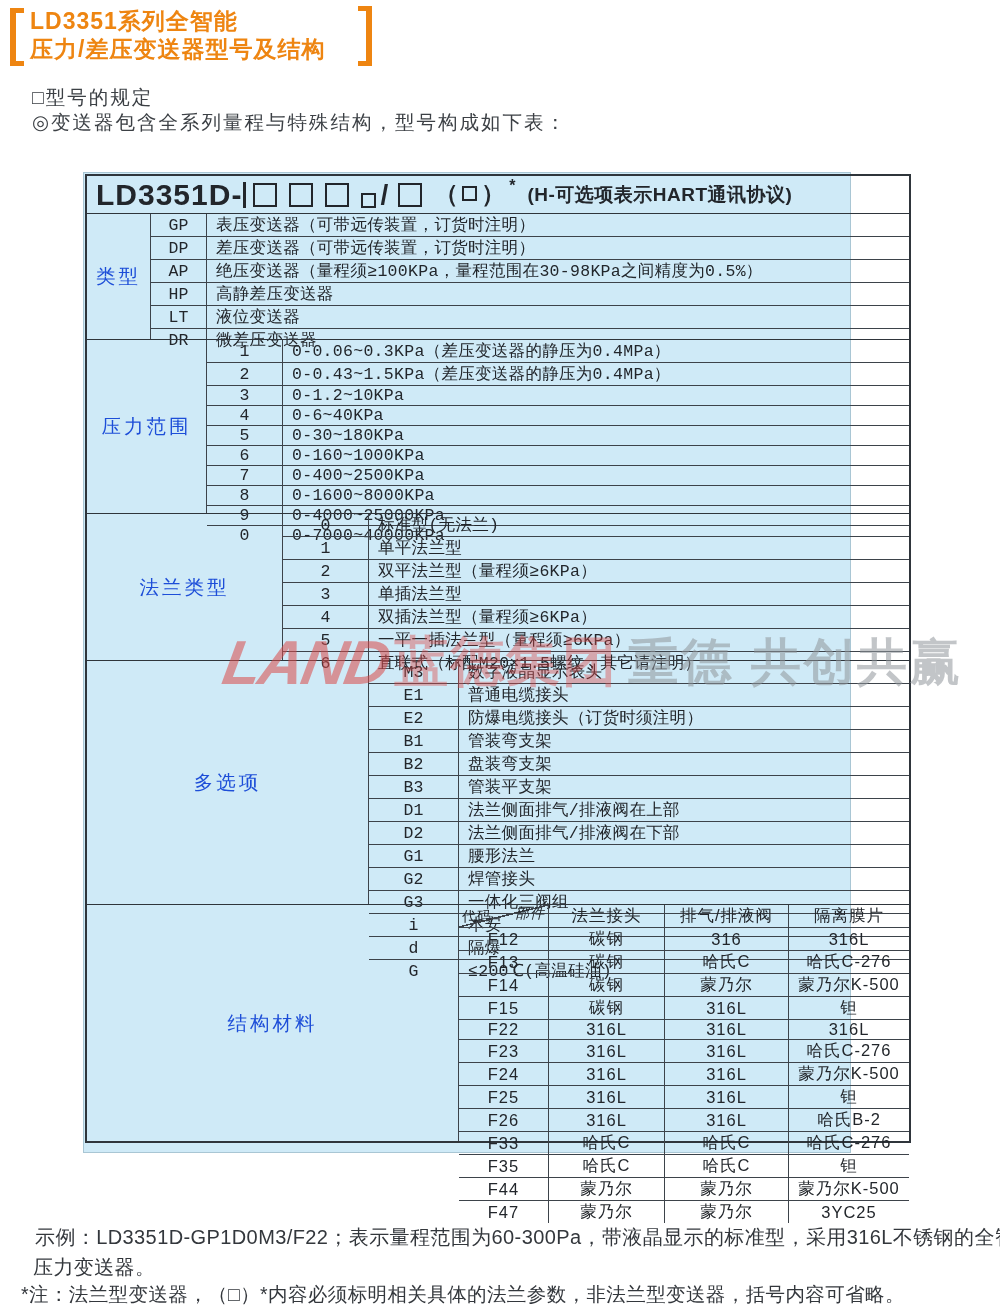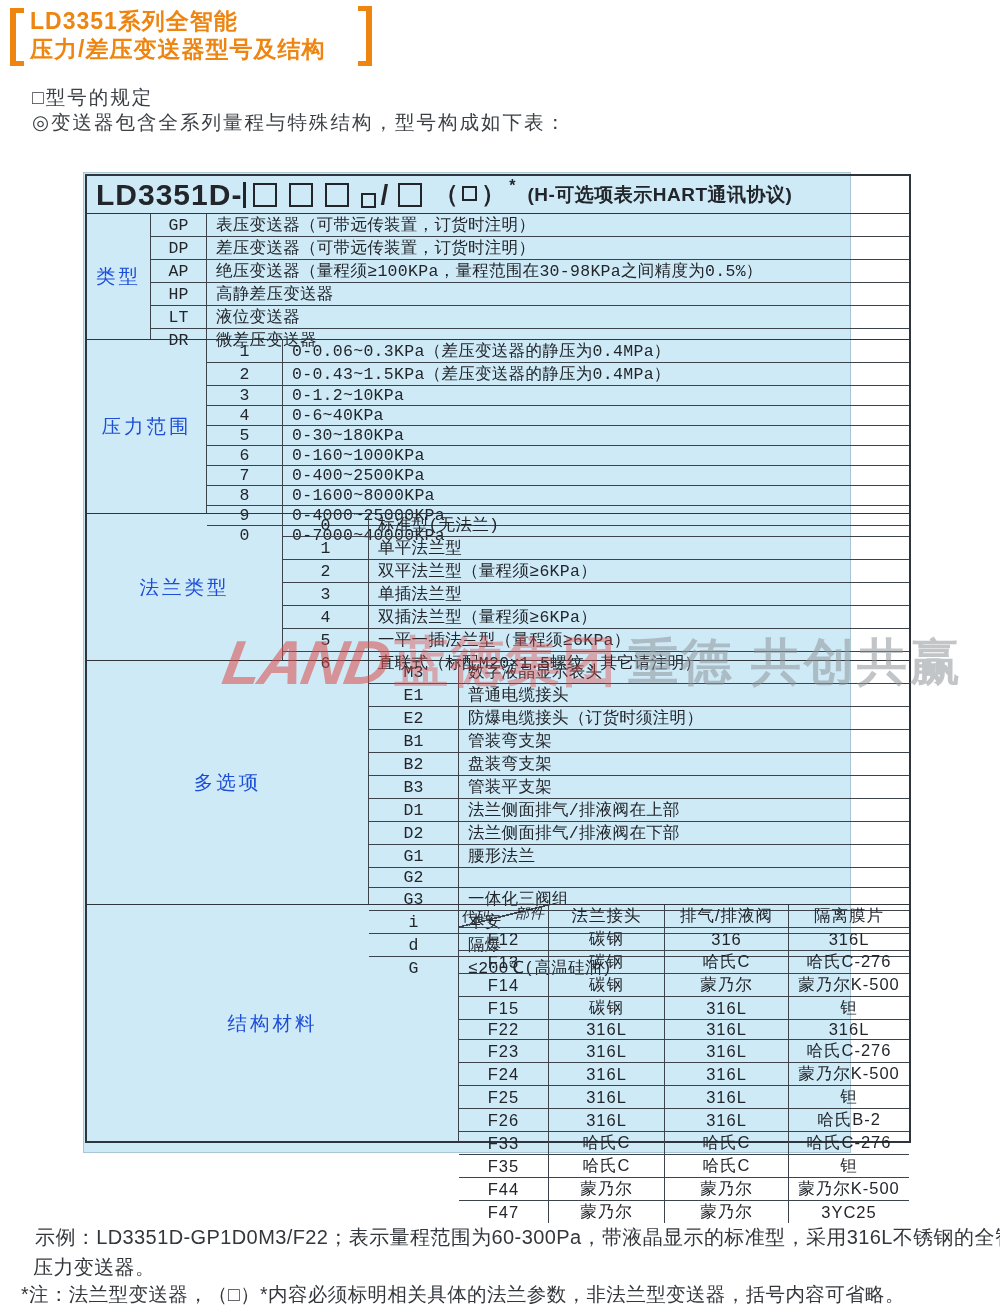--- a/index.html
+++ b/index.html
@@ -266,20 +266,21 @@
             <div class="row">
               <div class="code">D2</div>
               <div class="desc">法兰侧面排气/排液阀在下部</div>
             </div>
             <div class="row">
               <div class="code">G1</div>
               <div class="desc">腰形法兰</div>
             </div>
             <div class="row">
               <div class="code">G2</div>
+              <div class="desc">焊管接头</div>
             </div>
             <div class="row">
               <div class="code">G3</div>
               <div class="desc">一体化三阀组</div>
             </div>
             <div class="row">
               <div class="code">i</div>
               <div class="desc">本安</div>
             </div>
             <div class="row">

